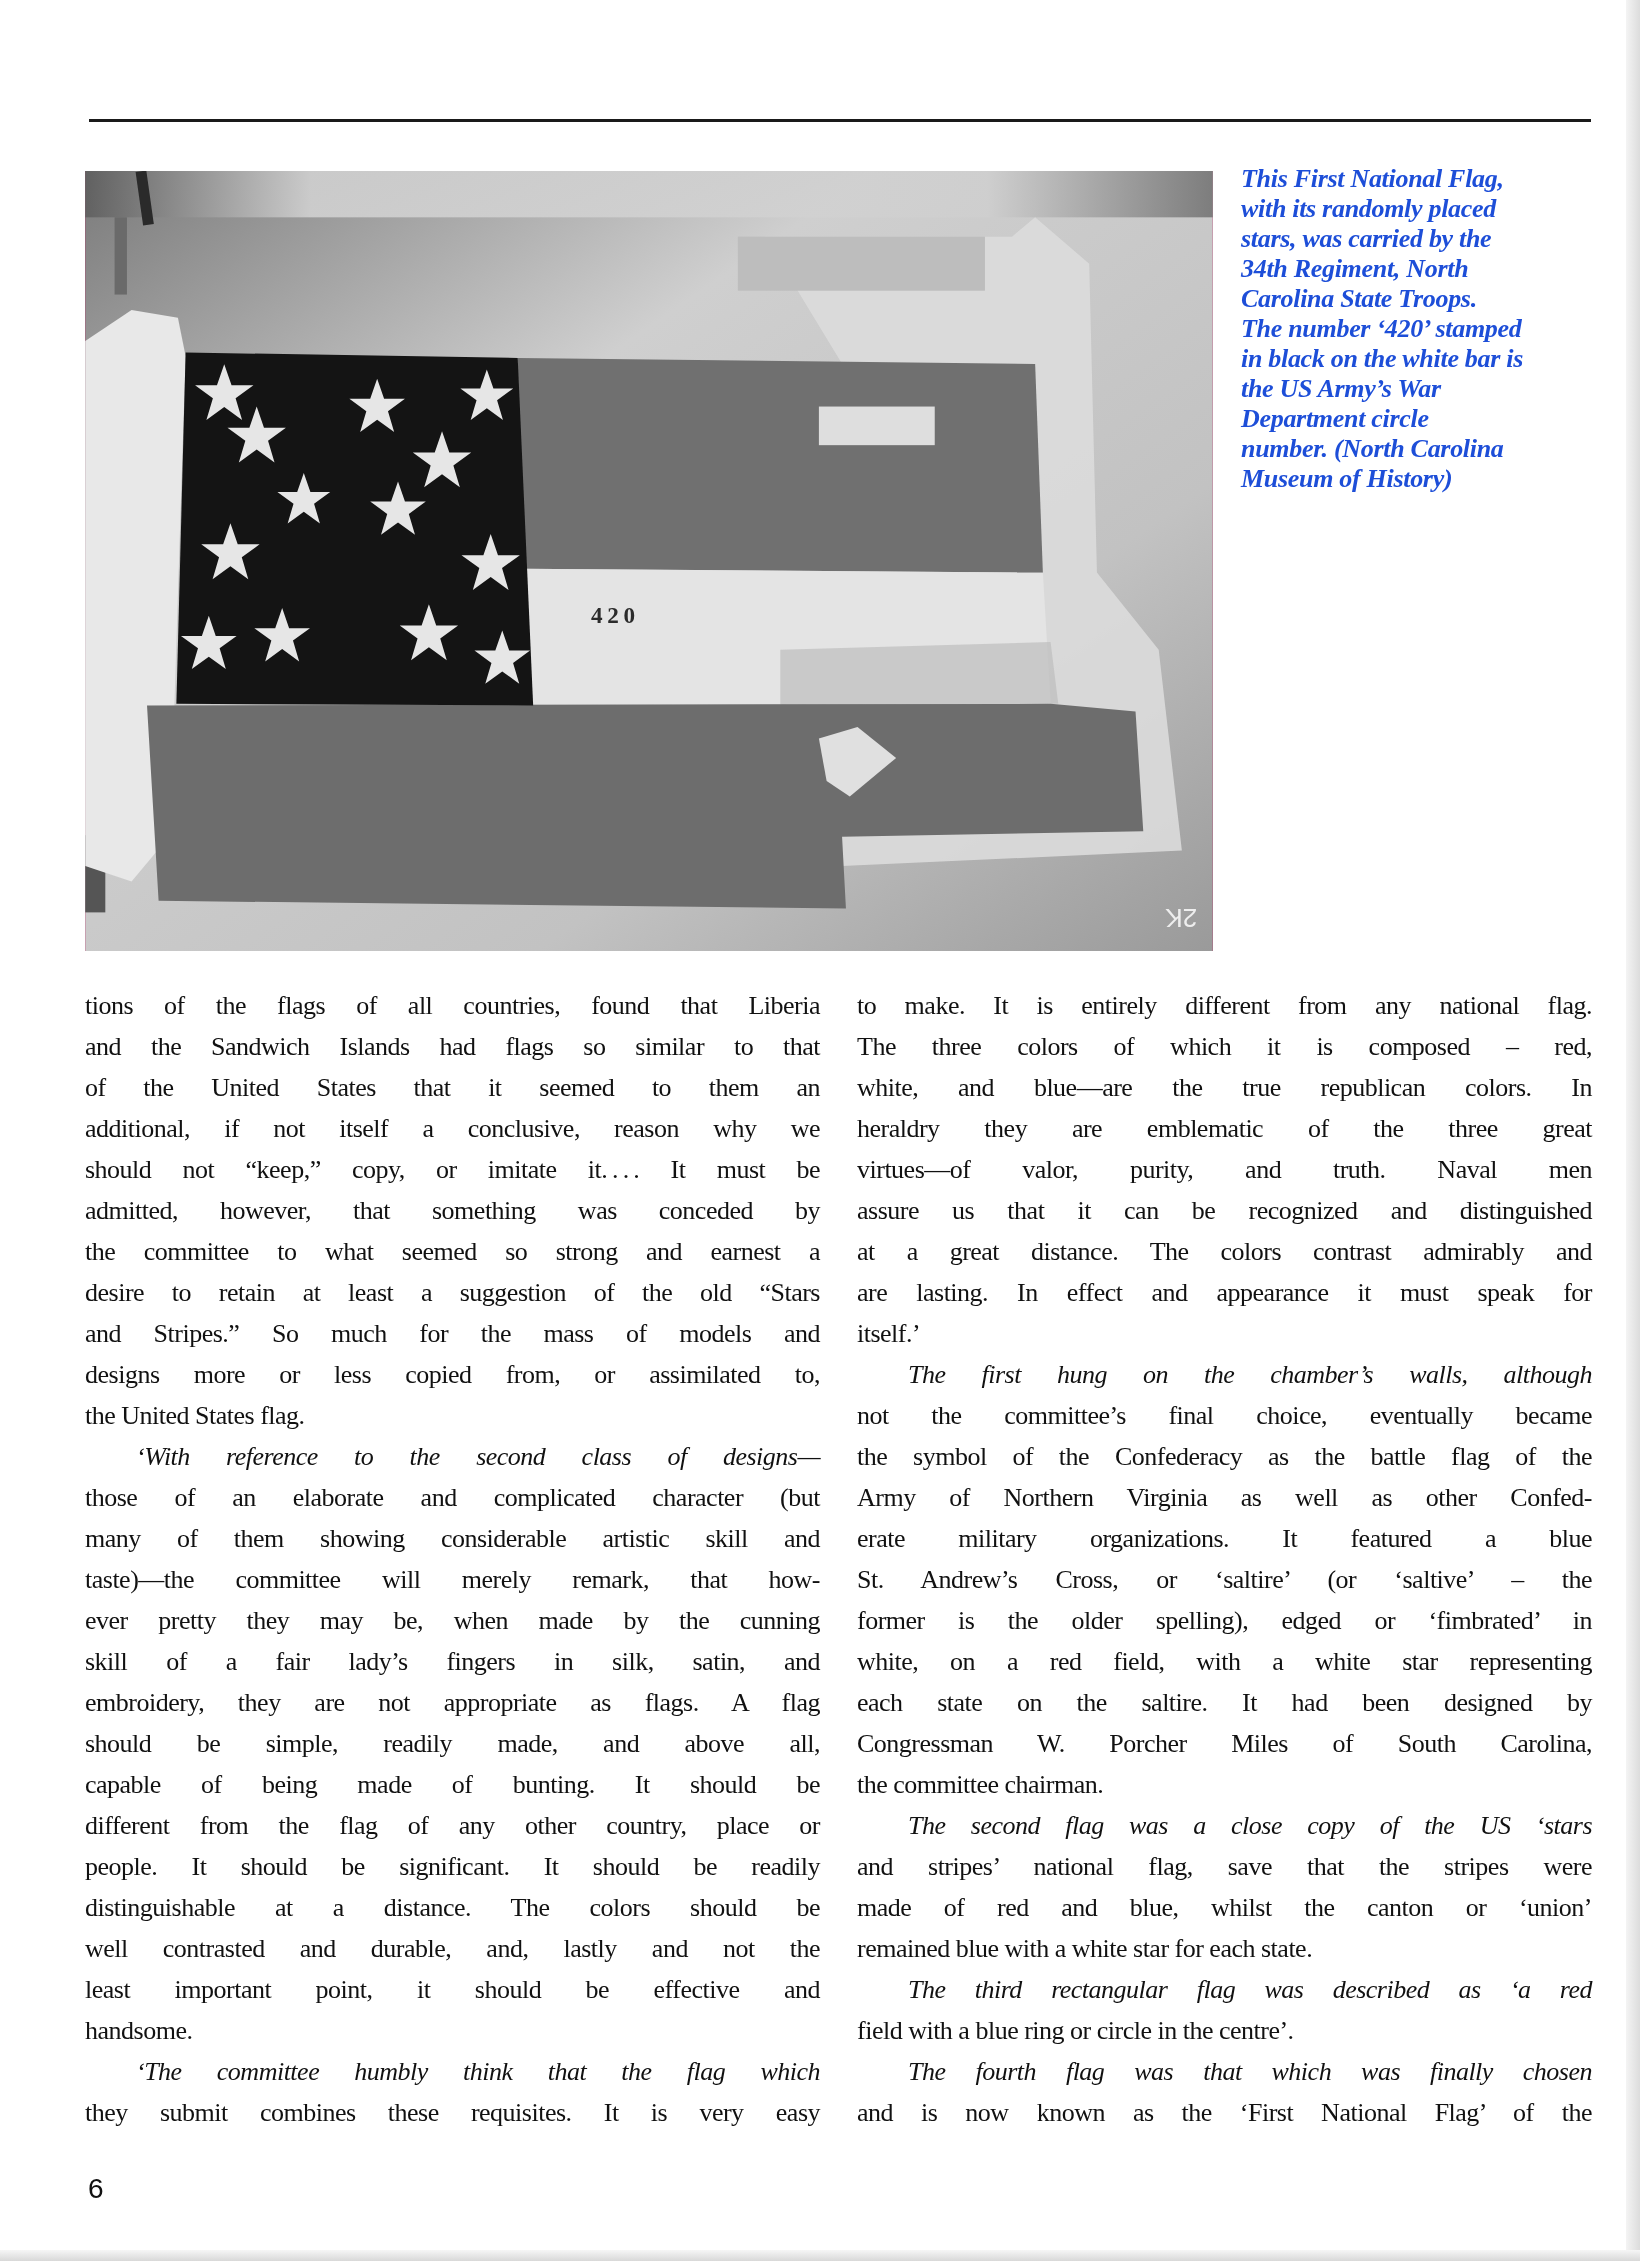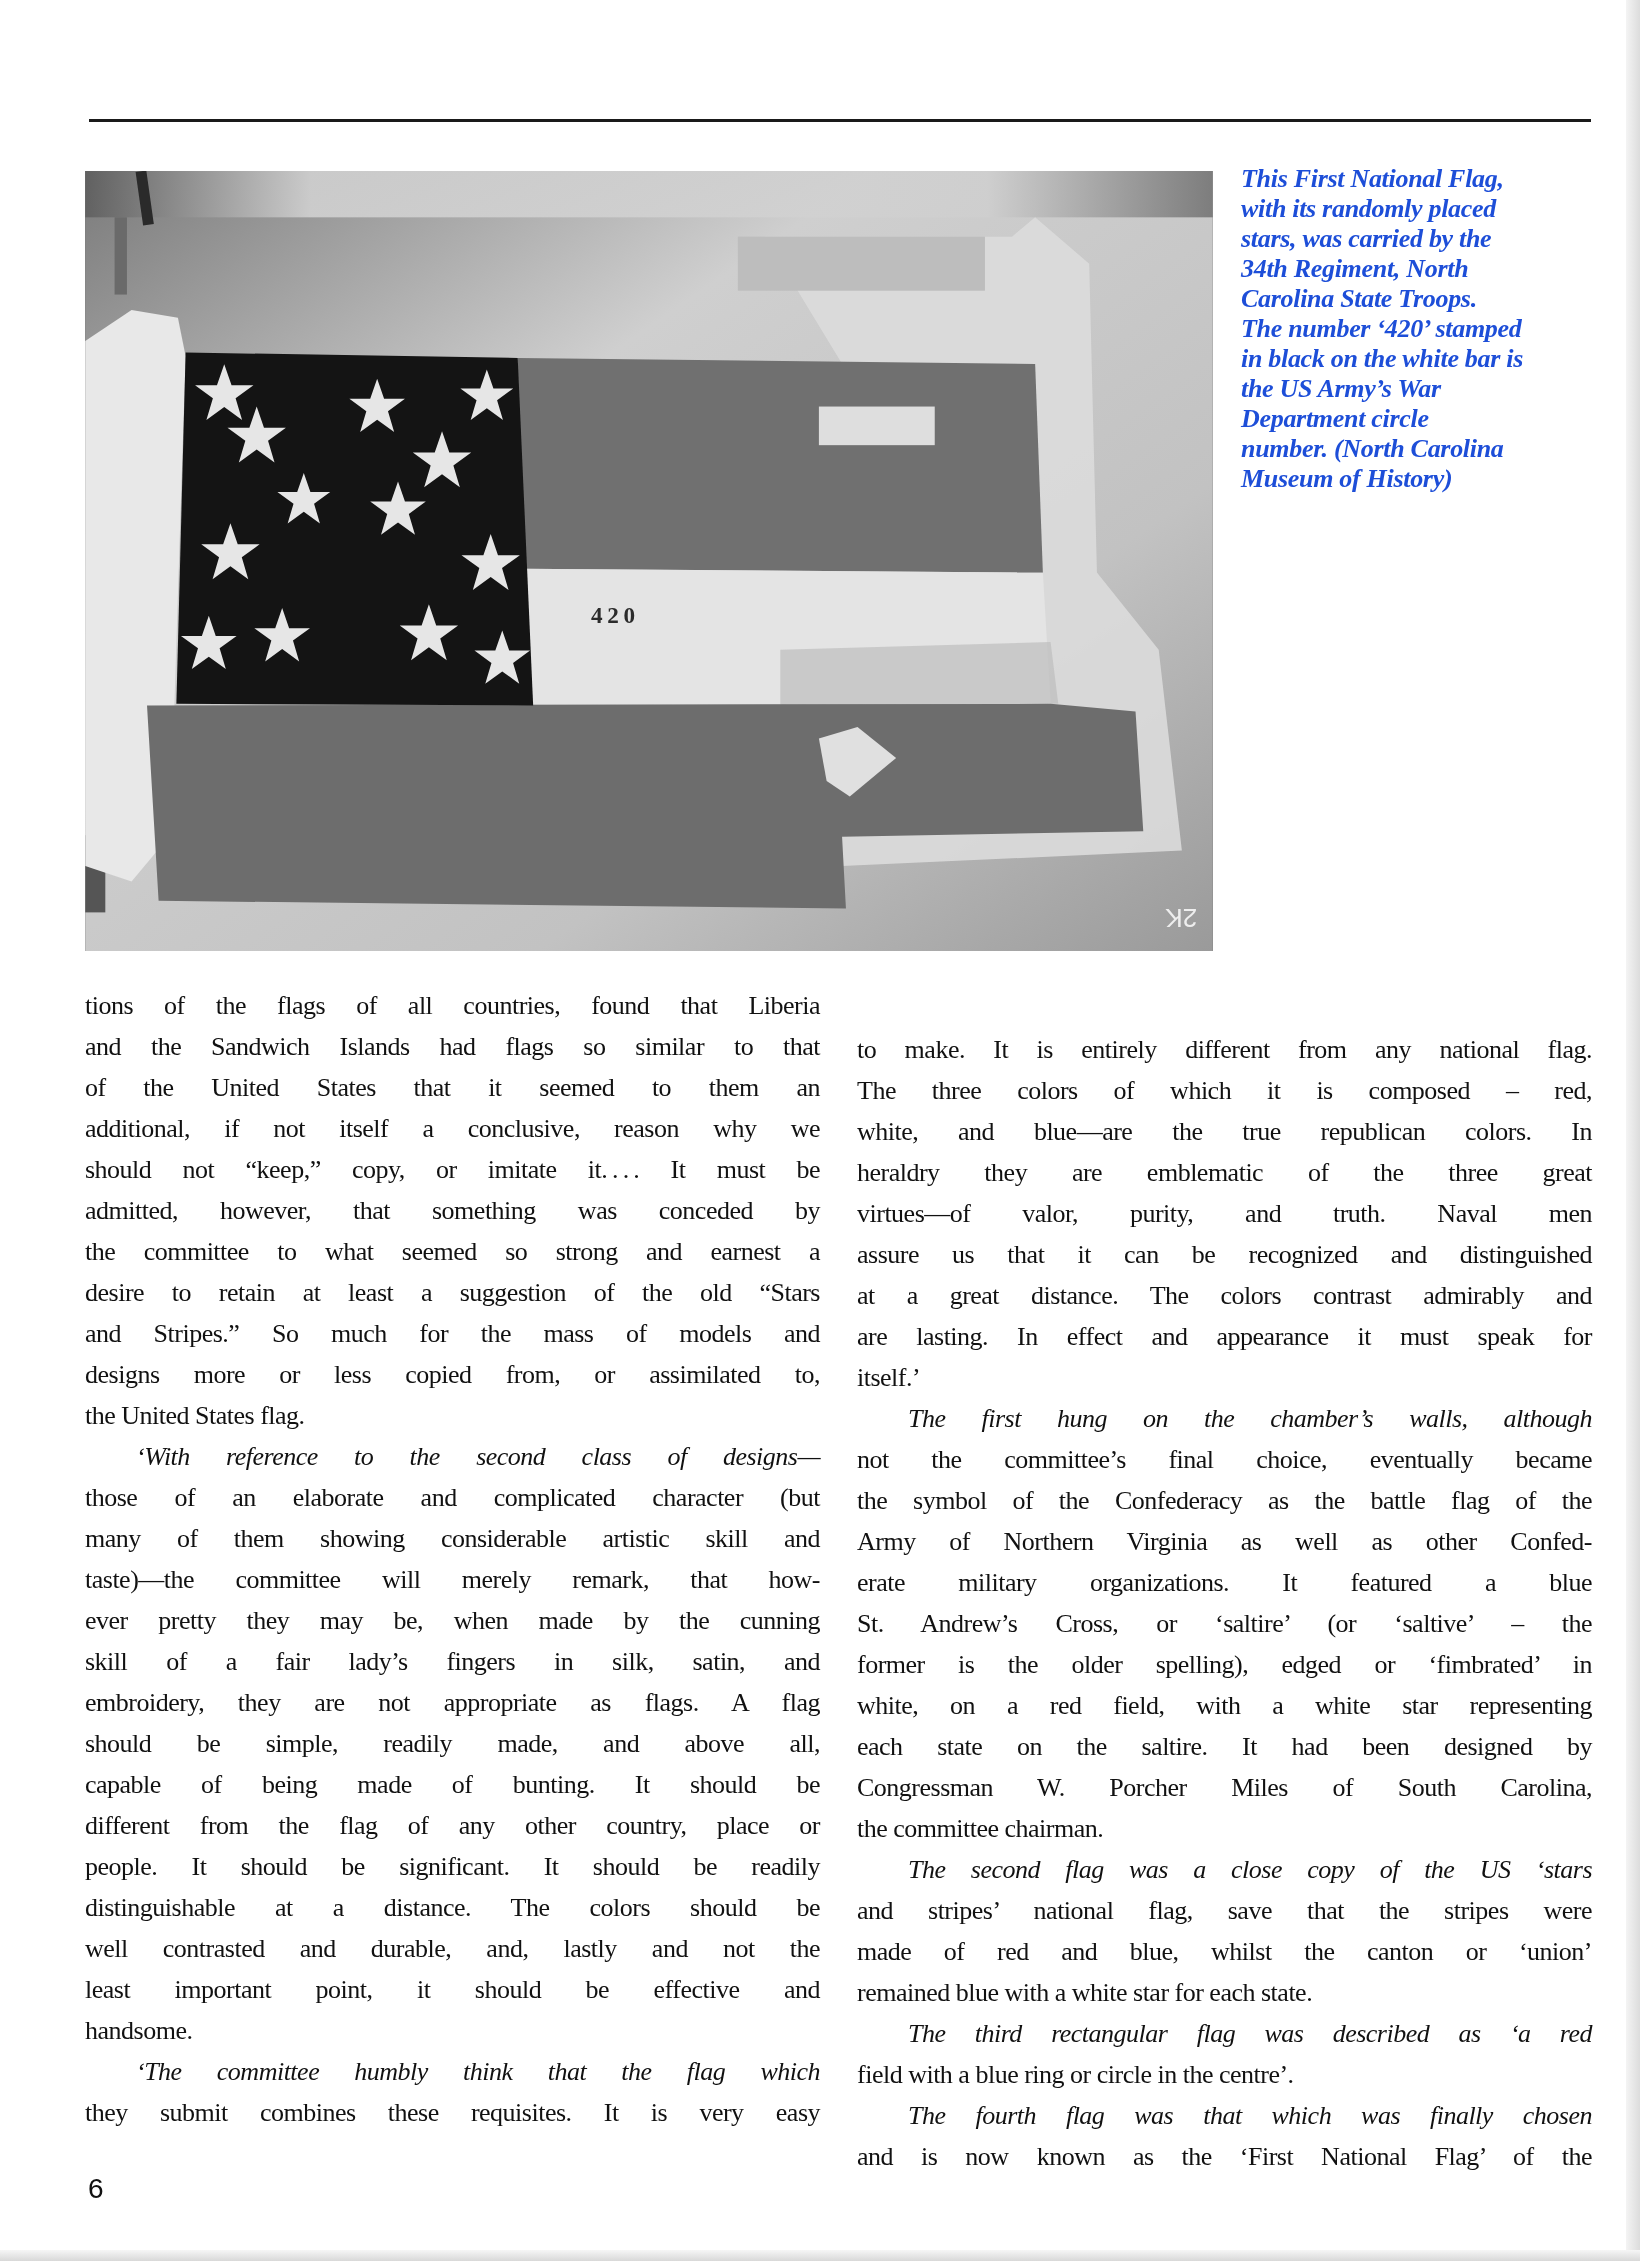--- a/index.html
+++ b/index.html
@@ -1,26 +1,26 @@
 <!DOCTYPE html>
 <html style="font-size:12.4px"><head>
 <meta charset="utf-8">
 <style>
   html,body{margin:0;padding:0;background:#ffffff;}
   body{width:1640px;height:2261px;position:relative;overflow:hidden;font-family:"Liberation Serif","DejaVu Serif",serif;color:#111;}
   .page-shade{position:absolute;top:0;right:0;width:14px;height:2261px;background:linear-gradient(to right,#f4f4f4,#dcdcdc);}
   .page-shade-bottom{position:absolute;left:0;bottom:0;width:1640px;height:10.8px;background:linear-gradient(to bottom,#f6f6f6,#d8d8d8);}
   .rule{position:absolute;left:89px;top:119px;width:1502px;height:3.1px;background:#1a1a1a;}
-  .photo{position:absolute;left:85px;top:171px;width:1128px;height:780px;background:#737373;overflow:hidden;}
+  .photo{position:absolute;left:85px;top:171px;width:1128px;height:780px;background:#be185d;overflow:hidden;}
   .photo svg{display:block;}
   .caption{position:absolute;left:1241px;top:164px;width:363px;font-style:italic;font-weight:bold;font-size:26px;line-height:30px;letter-spacing:-0.3px;color:#1d4ed8;}
   .caption-line{display:block;white-space:nowrap;}
   .col{position:absolute;top:985px;width:735px;font-size:26px;line-height:41px;letter-spacing:-0.5px;}
   .col.left{left:85px;}
-  .col.right{left:857px;margin-top:44px;}
+  .col.right{left:857px;}
   .line{display:block;white-space:nowrap;text-align:justify;text-align-last:justify;height:41px;}
   .line.last{text-align-last:left;}
   .line.indent{padding-left:51px;font-style:italic;}
   .page-number{position:absolute;left:88px;top:2173px;font-family:"Liberation Sans","DejaVu Sans",sans-serif;font-size:28px;color:#111;}
 </style>
 </head>
 <body>
 
 <div class="page-shade"></div>
 <div class="page-shade-bottom"></div>

